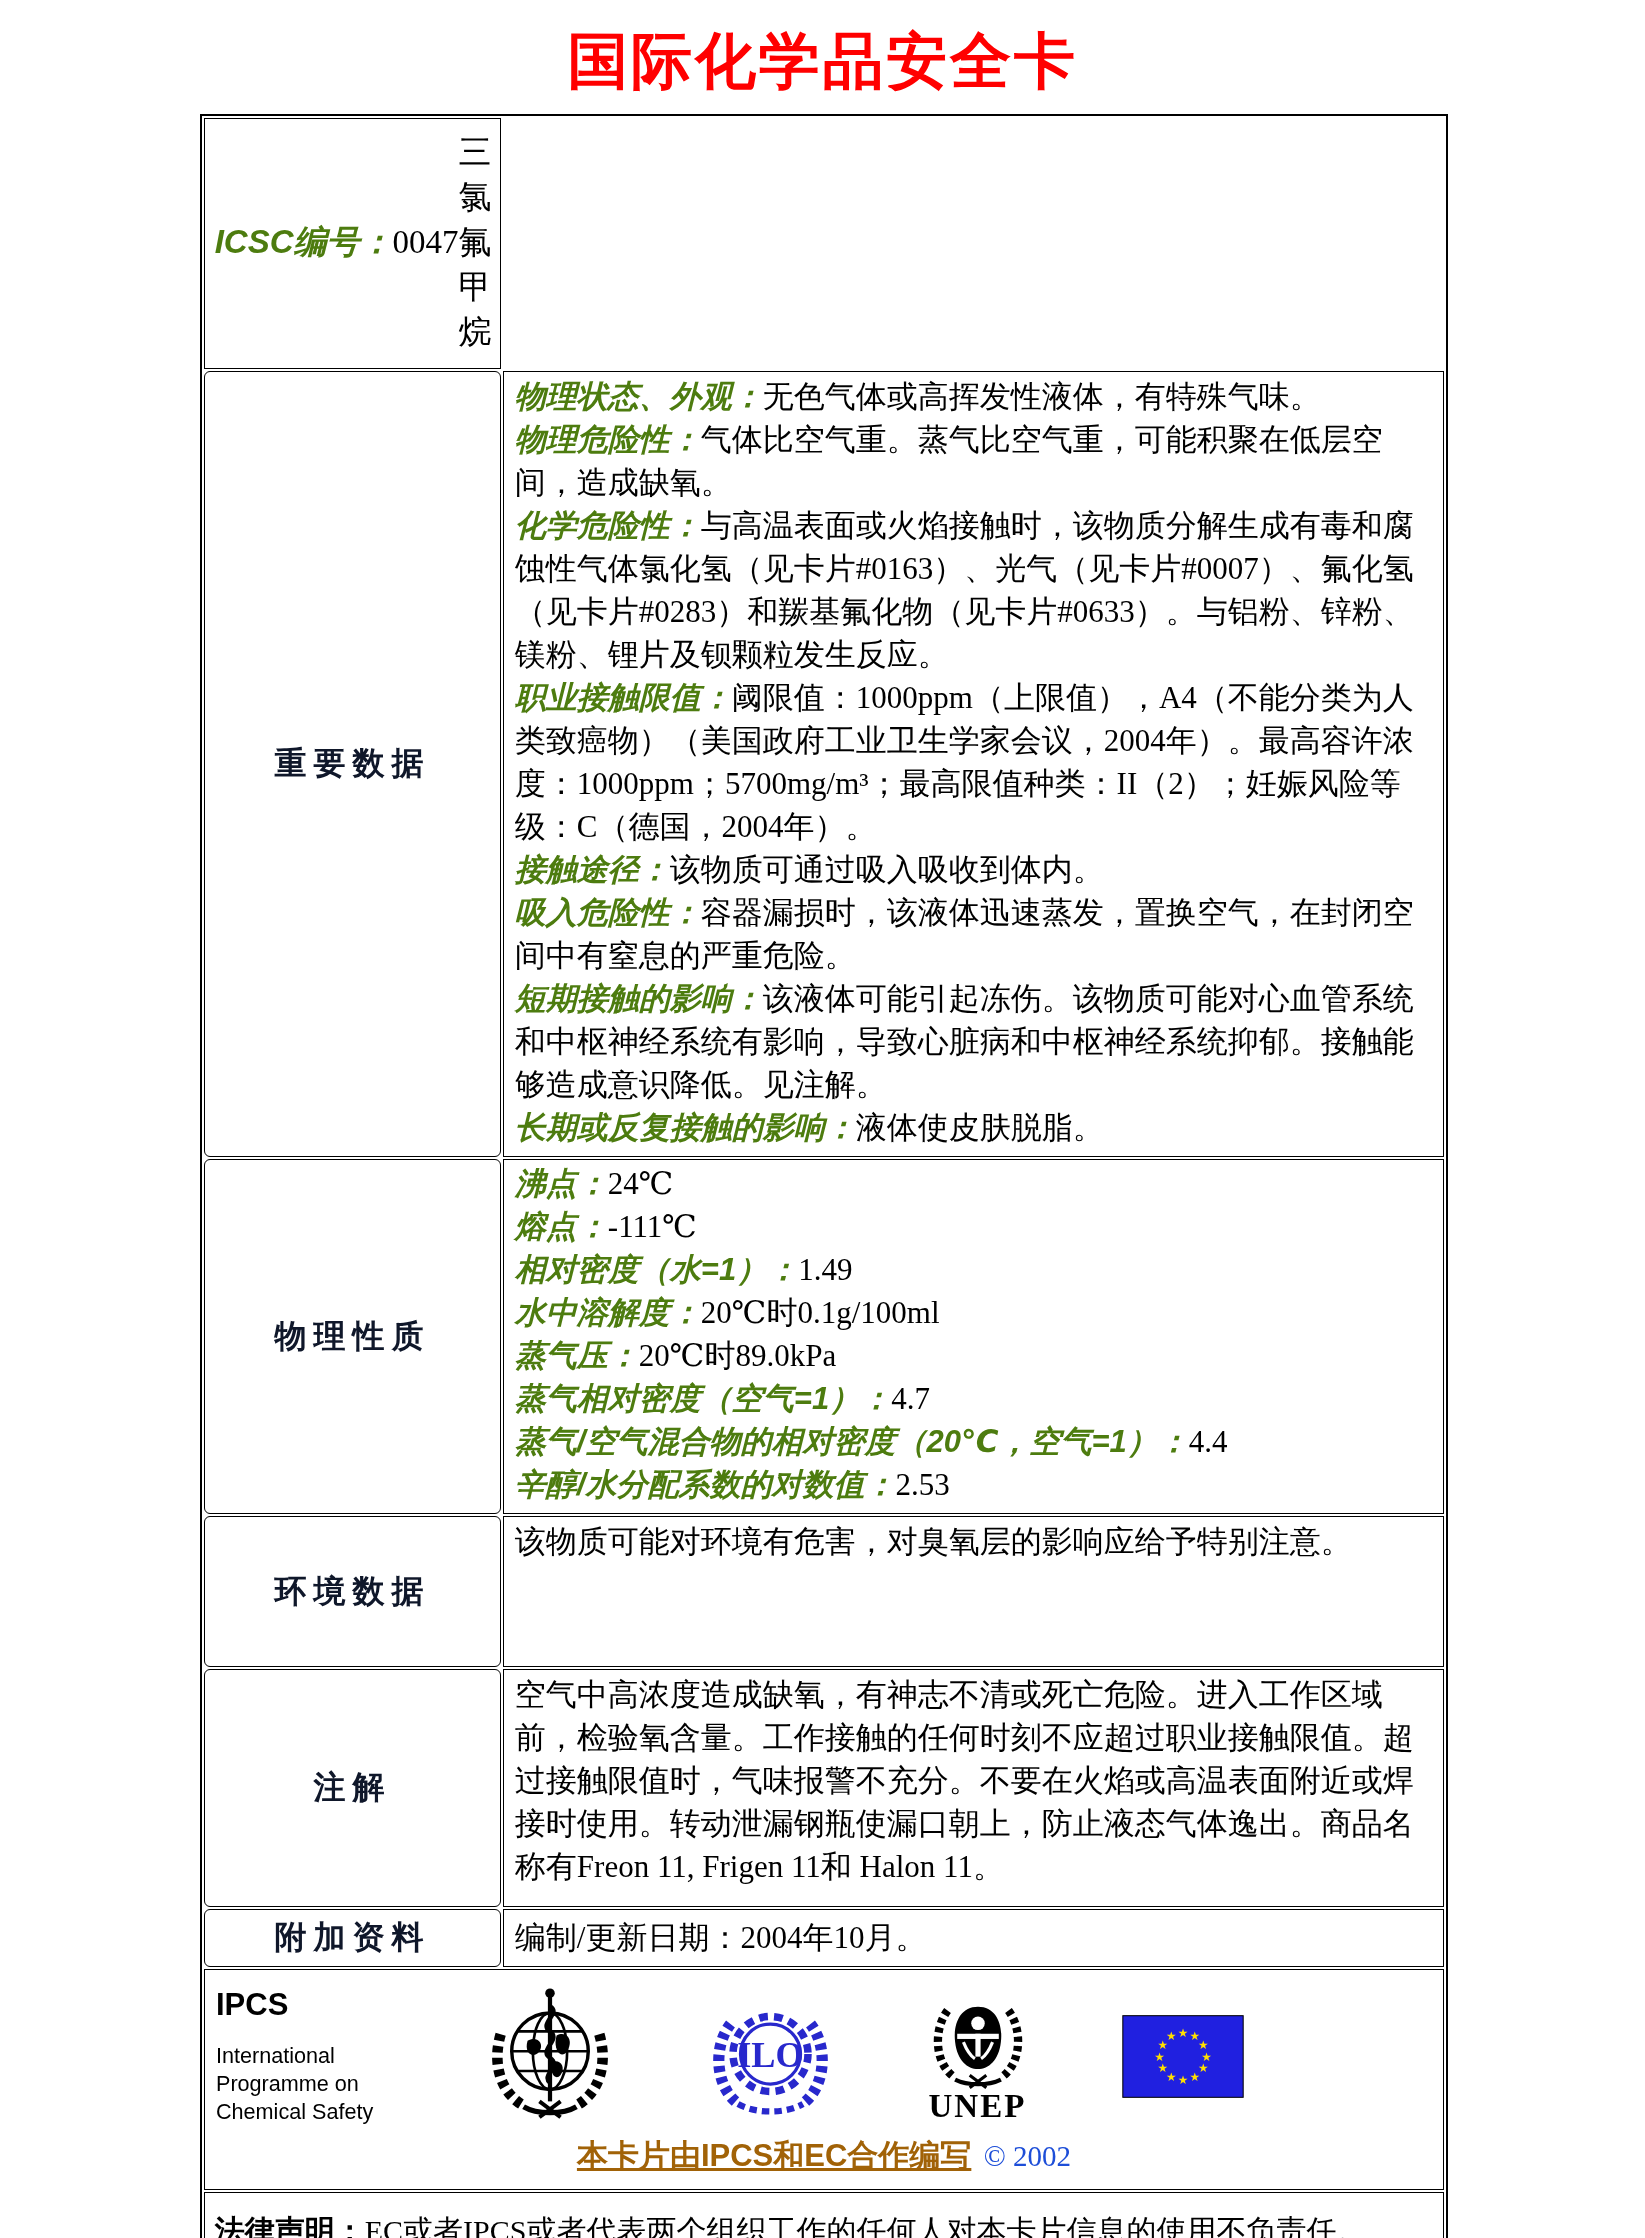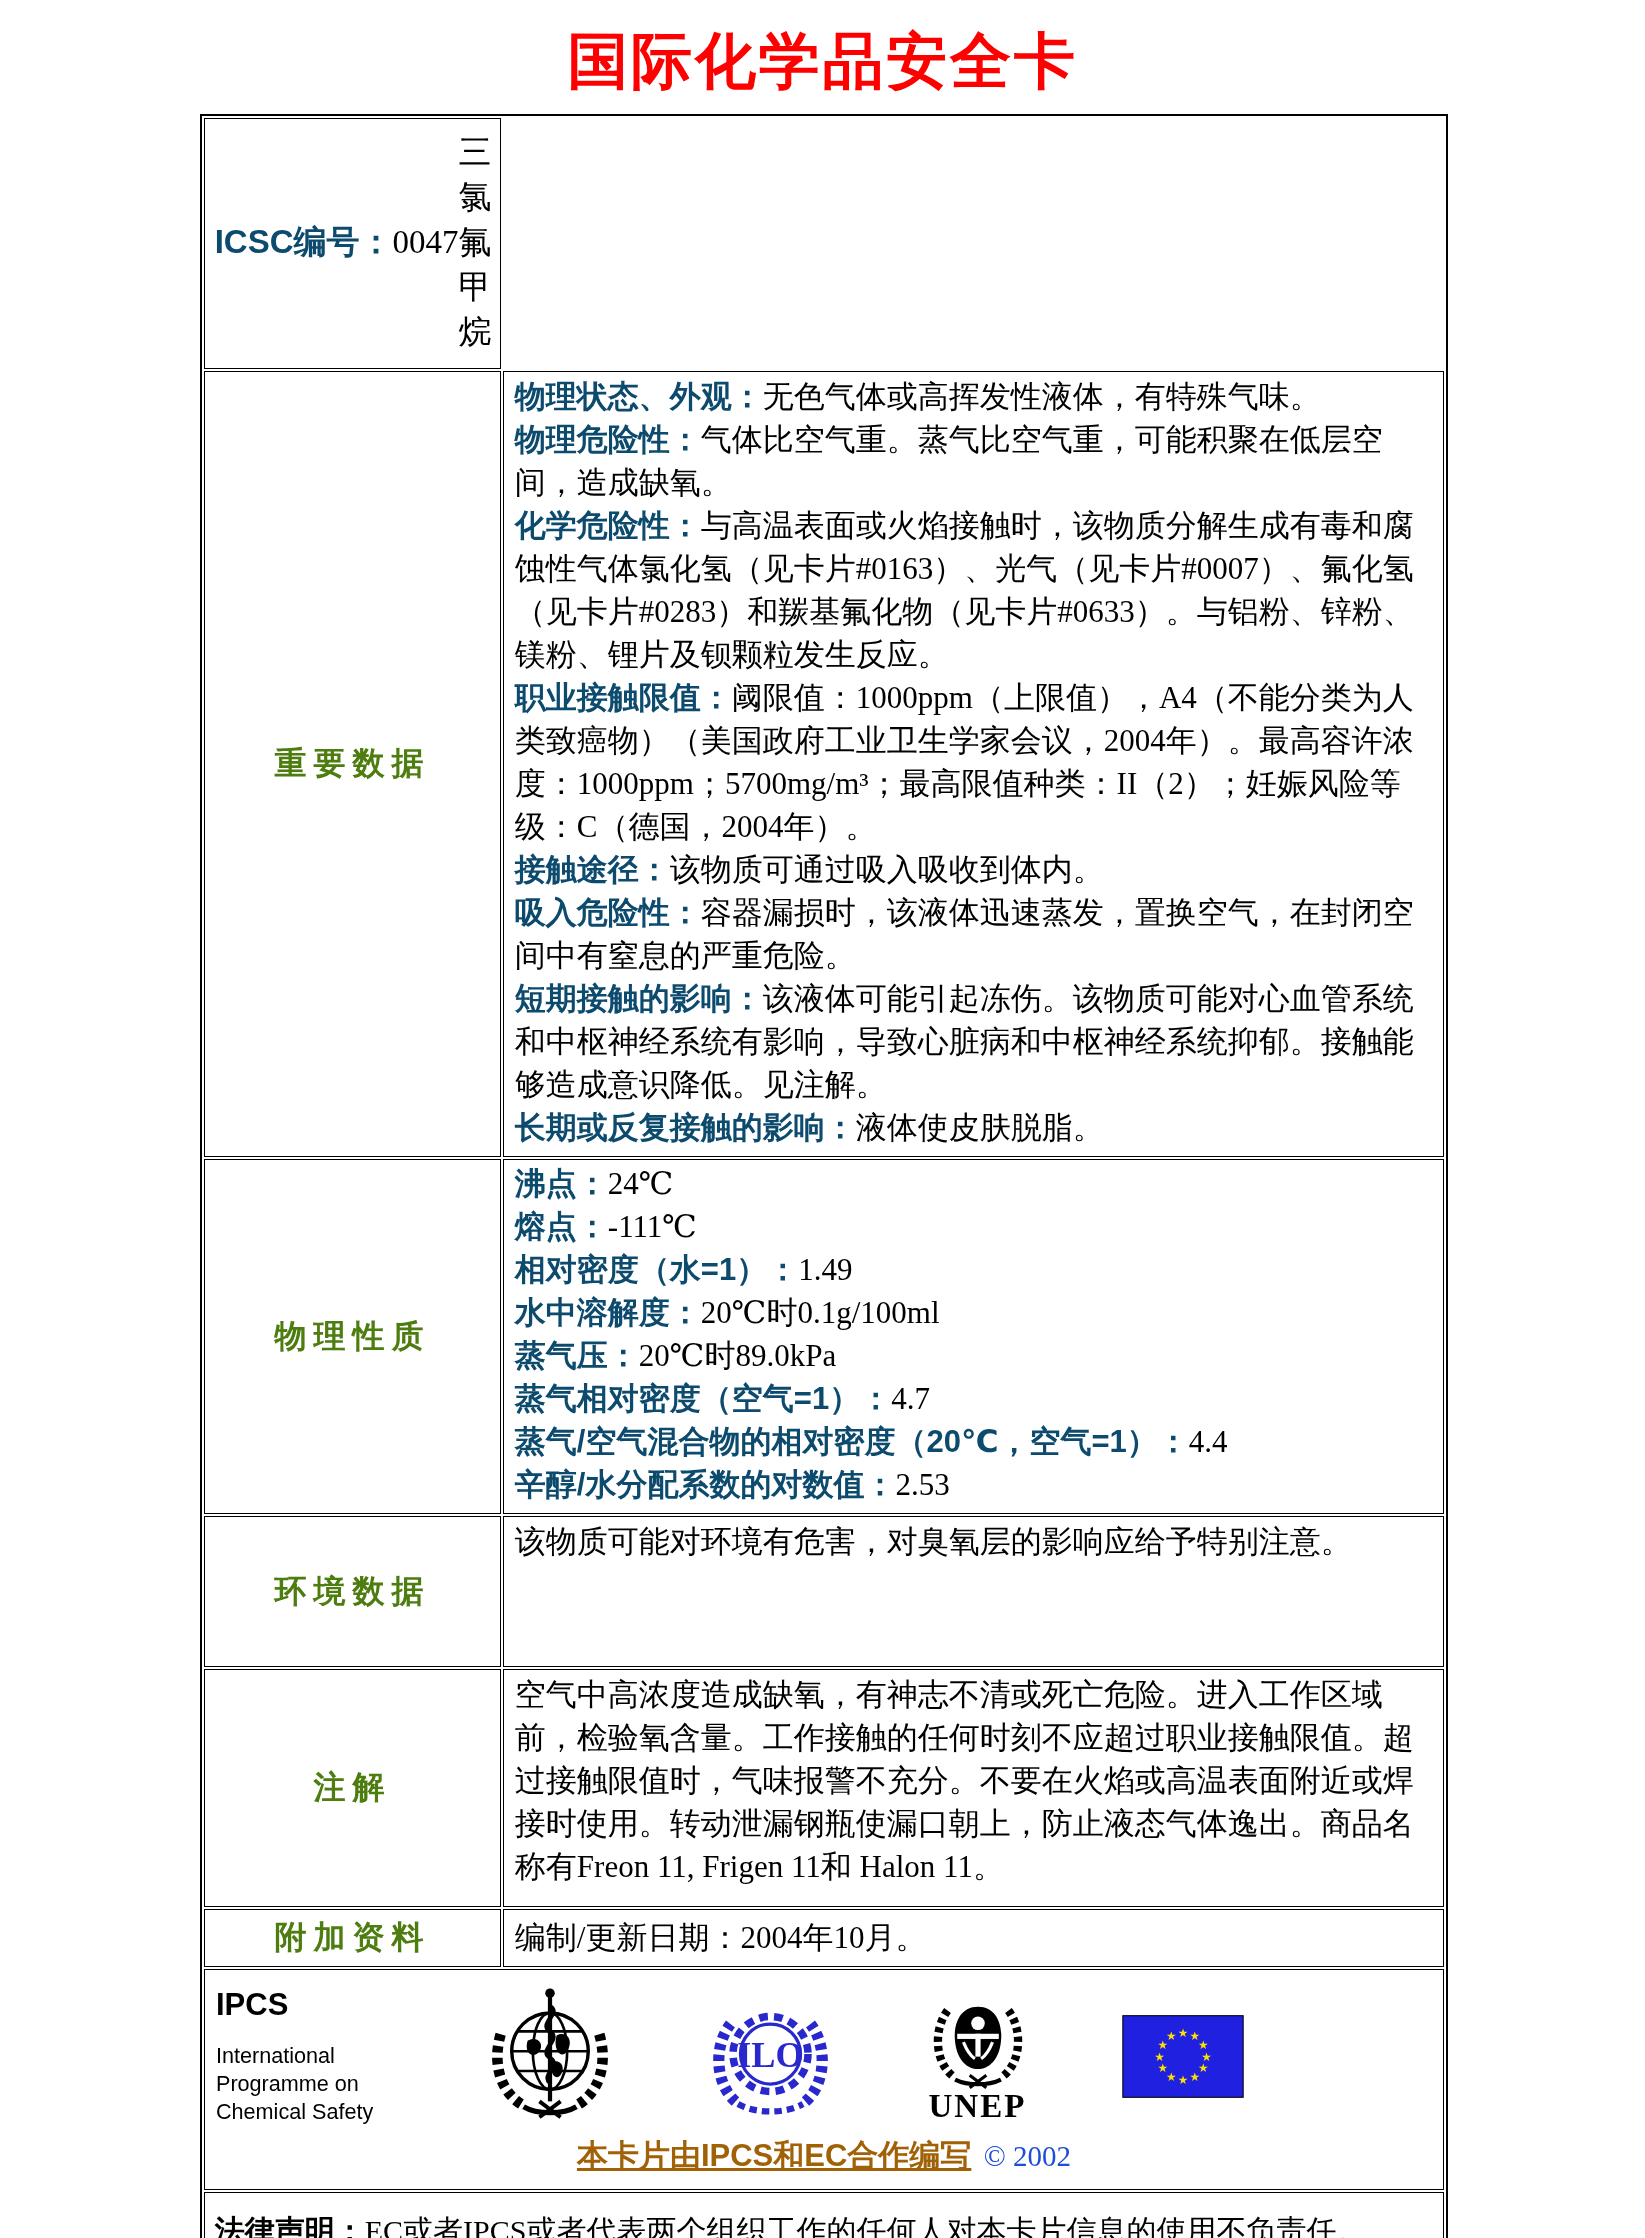--- a/index.html
+++ b/index.html
@@ -6,23 +6,23 @@
   .page{position:relative;width:1645px;min-height:2239px;background:#fff;
         font-family:"Liberation Serif","DejaVu Serif",serif;color:#000;}
   .title{margin:28px 0 18px 0;text-align:center;color:#FF0000;
          font:bold 61px/1.12 "Liberation Serif","DejaVu Serif",serif;letter-spacing:2.8px;}
   table.card{margin-left:200px;width:1248px;border:2.1px solid #000;
              border-collapse:separate;border-spacing:2.8px;background:#fff;}
   td{border:1.4px solid #000;vertical-align:top;background:#fff;padding:0;}
   .header-cell{display:flex;justify-content:space-between;align-items:center;
                padding:11px 8.3px 12.5px 9.7px;font-size:33px;}
   .hdr-left{white-space:nowrap;}
-  .blue-lbl{color:#0c4a6e;font-family:"Liberation Sans","DejaVu Sans",sans-serif;font-weight:bold;}
-  .label-cell{width:175px;vertical-align:middle;text-align:center;color:#4d7c0f;
-              font:bold 32px "Liberation Sans","DejaVu Sans",sans-serif;letter-spacing:7px;padding:4.2px 1.4px;}
+  .blue-lbl{color:#4d7c0f;font-family:"Liberation Sans","DejaVu Sans",sans-serif;font-weight:bold;font-style:italic;}
+  .label-cell{width:175px;vertical-align:middle;text-align:center;color:#0f172a;
+              font:bold 32px "Liberation Sans","DejaVu Sans",sans-serif;letter-spacing:7px;padding:4.2px 1.4px;border-radius:6px;}
   .content-cell{padding:2.8px 9.7px 7px 11px;font-size:31px;line-height:43px;}
   .content-cell p{margin:0;}
   .env-cell{height:139px;margin-left:12px;}
   .notes-cell{padding-bottom:18px;}
   .addl-cell{padding-top:5.6px;padding-bottom:7px;}
   .logos-cell{padding:0;}
   .logos-row{display:flex;justify-content:space-between;align-items:center;
              padding:15.3px 199px 0 11px;}
   .ipcs-block{width:175px;font-family:"Liberation Sans","DejaVu Sans",sans-serif;}
   .ipcs-acro{font-size:31px;font-weight:bold;margin-bottom:19px;}

